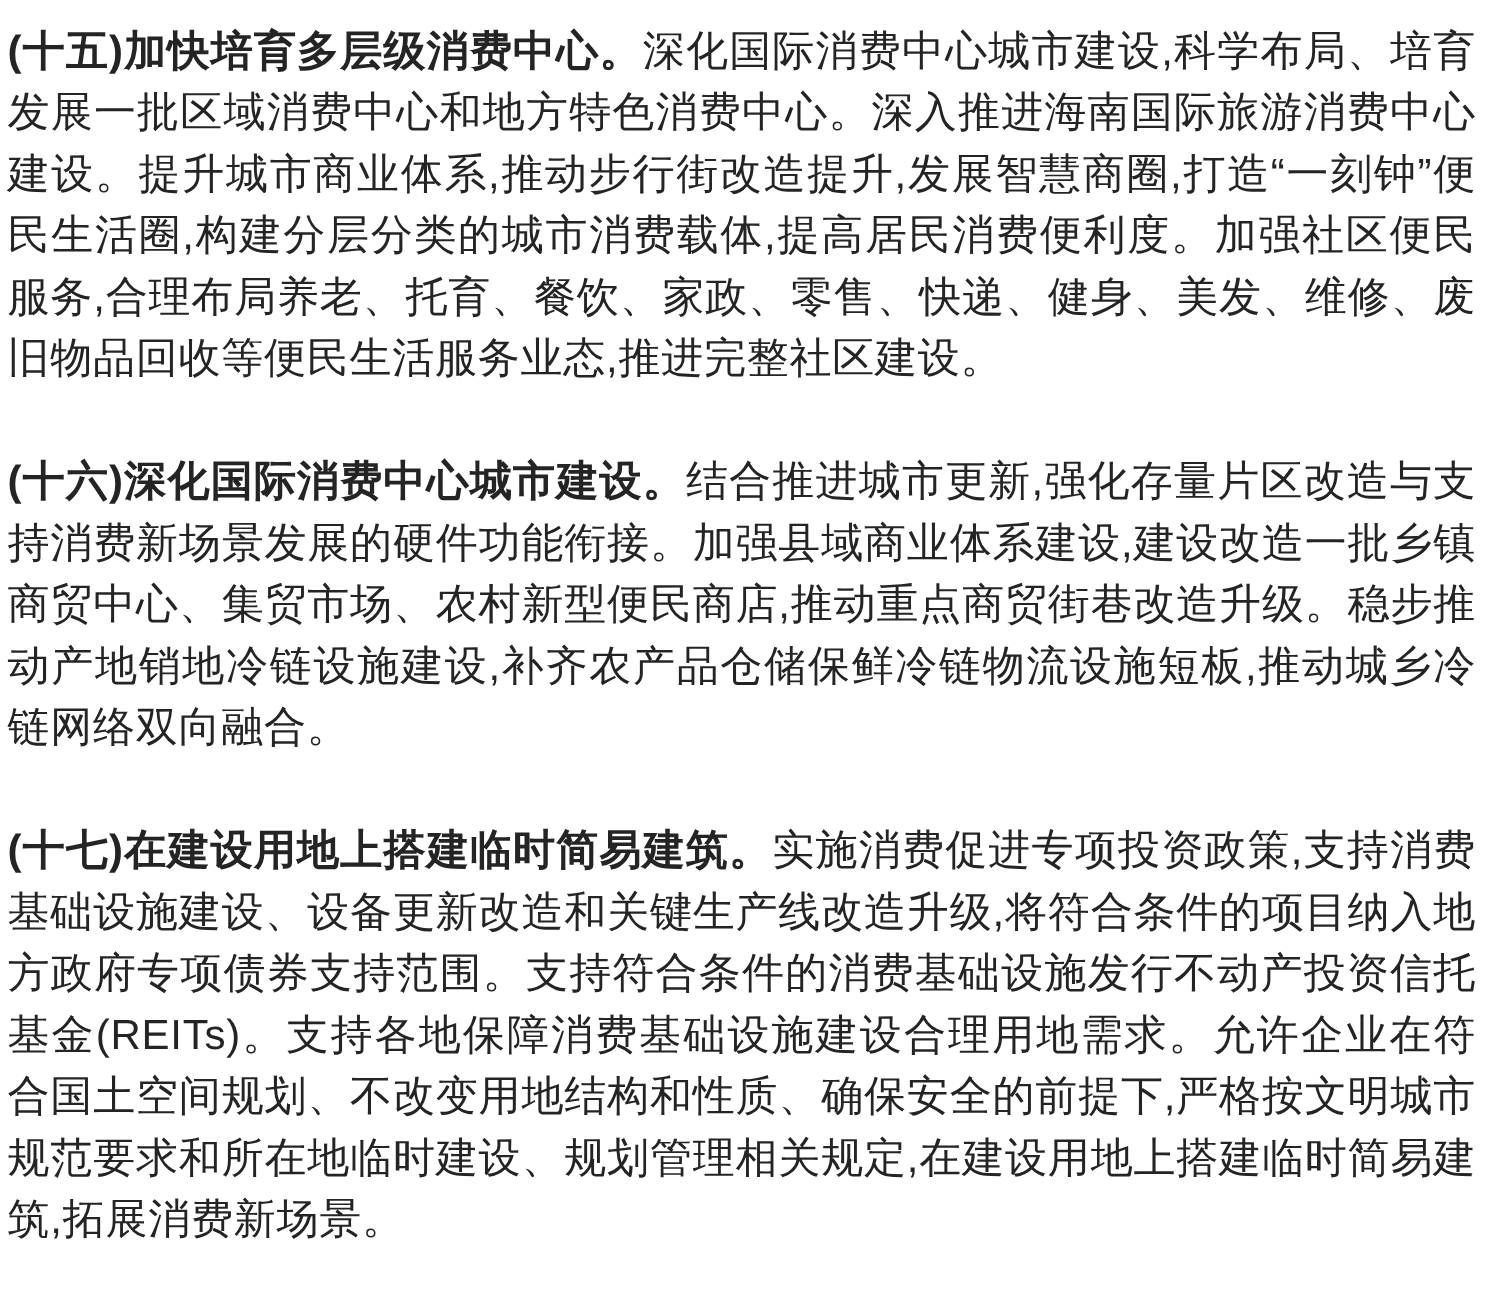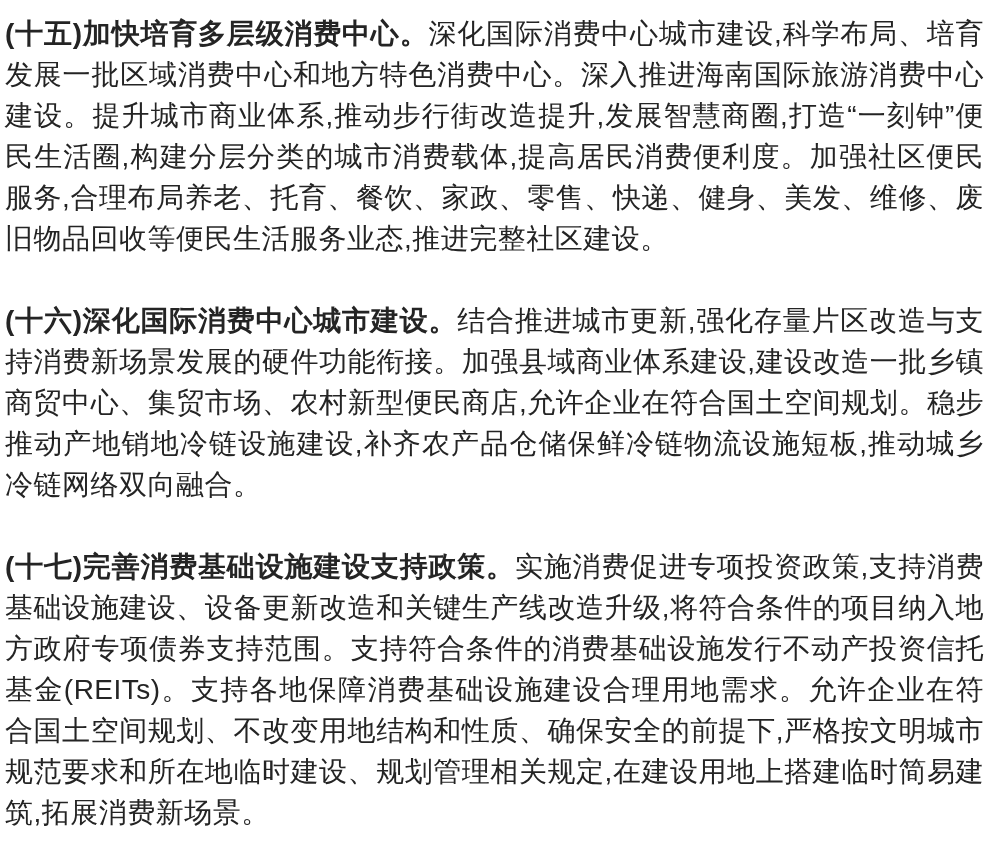--- a/index.html
+++ b/index.html
@@ -41,20 +41,20 @@
 </head>
 <body>
 
 <div class="doc">
 
   <p class="para">
     <span class="para-heading">(十五)加快培育多层级消费中心。</span><span class="para-body">深化国际消费中心城市建设,科学布局、培育发展一批区域消费中心和地方特色消费中心。深入推进海南国际旅游消费中心建设。提升城市商业体系,推动步行街改造提升,发展智慧商圈,打造“一刻钟”便民生活圈,构建分层分类的城市消费载体,提高居民消费便利度。加强社区便民服务,合理布局养老、托育、餐饮、家政、零售、快递、健身、美发、维修、废旧物品回收等便民生活服务业态,推进完整社区建设。</span>
   </p>
 
   <p class="para">
-    <span class="para-heading">(十六)深化国际消费中心城市建设。</span><span class="para-body">结合推进城市更新,强化存量片区改造与支持消费新场景发展的硬件功能衔接。加强县域商业体系建设,建设改造一批乡镇商贸中心、集贸市场、农村新型便民商店,允许企业在符合国土空间规划。稳步推动产地销地冷链设施建设,补齐农产品仓储保鲜冷链物流设施短板,推动城乡冷链网络双向融合。</span>
+    <span class="para-heading">(十六)深化国际消费中心城市建设。</span><span class="para-body">结合推进城市更新,强化存量片区改造与支持消费新场景发展的硬件功能衔接。加强县域商业体系建设,建设改造一批乡镇商贸中心、集贸市场、农村新型便民商店,推动重点商贸街巷改造升级。稳步推动产地销地冷链设施建设,补齐农产品仓储保鲜冷链物流设施短板,推动城乡冷链网络双向融合。</span>
   </p>
 
   <p class="para">
-    <span class="para-heading">(十七)完善消费基础设施建设支持政策。</span><span class="para-body">实施消费促进专项投资政策,支持消费基础设施建设、设备更新改造和关键生产线改造升级,将符合条件的项目纳入地方政府专项债券支持范围。支持符合条件的消费基础设施发行不动产投资信托基金(REITs)。支持各地保障消费基础设施建设合理用地需求。允许企业在符合国土空间规划、不改变用地结构和性质、确保安全的前提下,严格按文明城市规范要求和所在地临时建设、规划管理相关规定,在建设用地上搭建临时简易建筑,拓展消费新场景。</span>
+    <span class="para-heading">(十七)在建设用地上搭建临时简易建筑。</span><span class="para-body">实施消费促进专项投资政策,支持消费基础设施建设、设备更新改造和关键生产线改造升级,将符合条件的项目纳入地方政府专项债券支持范围。支持符合条件的消费基础设施发行不动产投资信托基金(REITs)。支持各地保障消费基础设施建设合理用地需求。允许企业在符合国土空间规划、不改变用地结构和性质、确保安全的前提下,严格按文明城市规范要求和所在地临时建设、规划管理相关规定,在建设用地上搭建临时简易建筑,拓展消费新场景。</span>
   </p>
 
 </div>
 
 </body></html>

